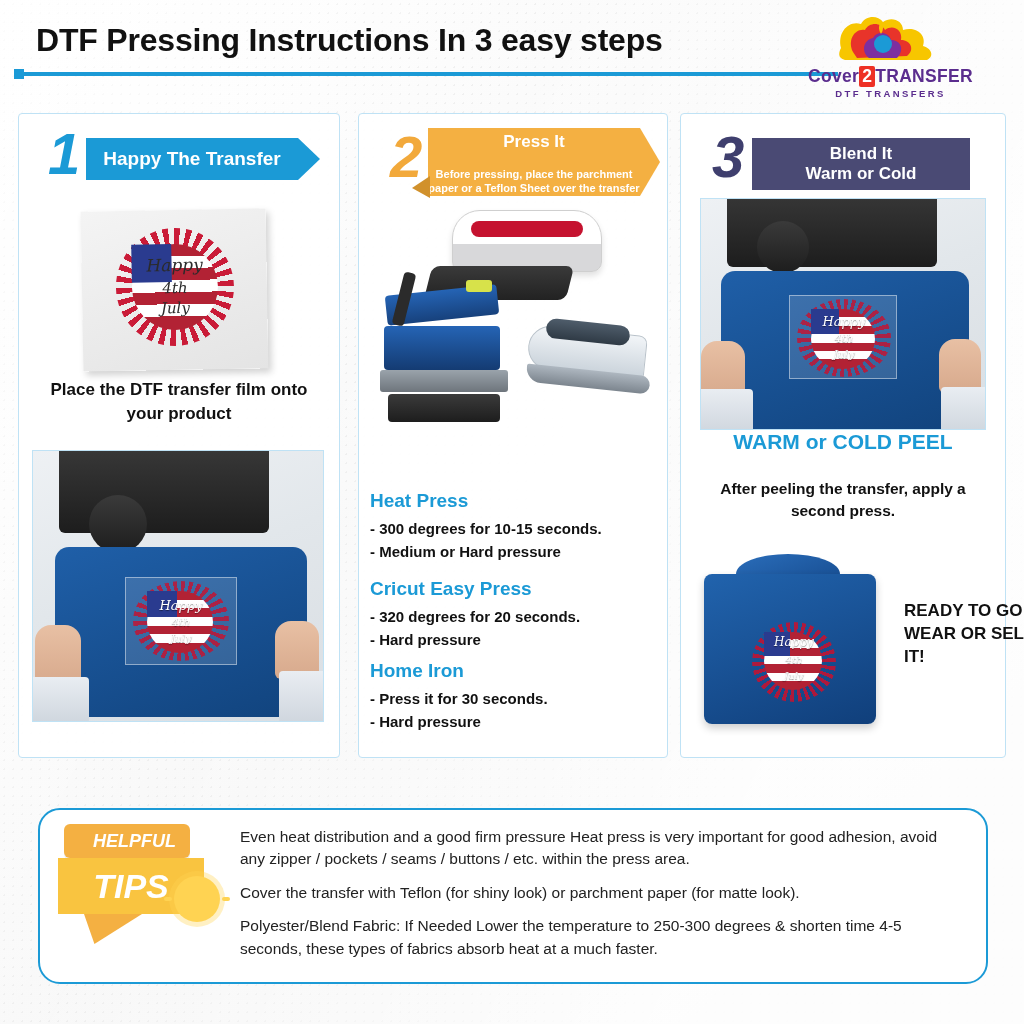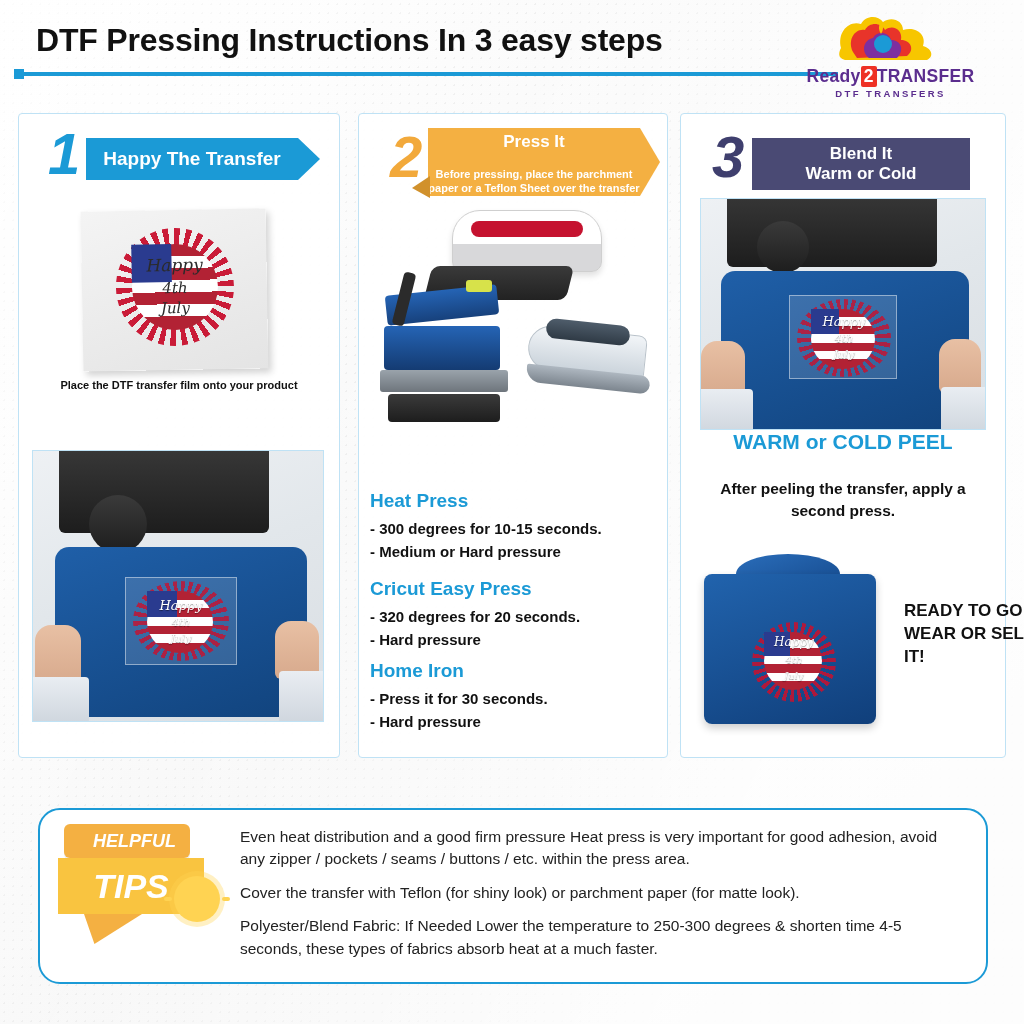--- a/index.html
+++ b/index.html
@@ -134,21 +134,21 @@
 
   
   #film {
     left: 82px; top: 210px; width: 185px; height: 160px;
     background: linear-gradient(160deg, #f4f4f4, #e4e4e4);
     box-shadow: 3px 4px 7px rgba(0,0,0,.18);
     transform: rotate(-1deg);
   }
   .cap1 {
     position: absolute; left: 40px; top: 378px; width: 278px;
-    text-align: center; font-size: 11px; font-weight: bold; color: #111; line-height: 1.4;
+    text-align: center; font-size: 17px; font-weight: bold; color: #111; line-height: 1.4;
   }
 
   
   .press-photo {
     background: linear-gradient(160deg, #eef1f4 0%, #e2e7eb 45%, #d9dee3 100%);
   }
   #photo1 { left: 32px; top: 450px; width: 292px; height: 272px; }
   #photo3 { left: 700px; top: 198px; width: 286px; height: 232px; }
 
   .shirt {
@@ -351,21 +351,21 @@
 
       <div class="logo">
         <svg class="logo-splash" viewBox="0 0 110 46">
           <path d="M6 34 C2 18 14 6 26 10 C30 2 42 0 48 8 C56 2 68 6 68 16 C80 12 92 20 88 32 C96 34 100 42 92 46 L10 46 C2 44 4 38 6 34 Z" fill="#f7c600"></path>
           <path d="M18 38 C12 26 20 14 30 16 C34 8 46 8 50 16 C58 10 68 16 66 26 C76 26 80 36 72 42 L22 44 Z" fill="#e8342a"></path>
           <path d="M34 44 C26 38 28 26 38 24 C42 16 54 18 56 26 C66 26 70 36 62 44 Z" fill="#7d2fa0"></path>
           <circle cx="48" cy="30" r="9" fill="#1b9ad6"></circle>
           <path d="M46 6 q4 8 0 14 q-4-6 0-14 Z" fill="#f7c600"></path>
         </svg>
         <div class="logo-text">
-          <span class="ready">Ready</span><span class="two">2</span><span class="ready">TRANSFER</span>
+          <span class="ready">Cover</span><span class="two">2</span><span class="ready">TRANSFER</span>
         </div>
         <div class="logo-sub">DTF TRANSFERS</div>
       </div>
     </div>
 
     <div class="card" id="card1"></div>
     <div class="badge-num" id="num1">1</div>
     <div class="ribbon" id="rib1">Happy The Transfer</div>
 
     <div class="photo" id="film">

